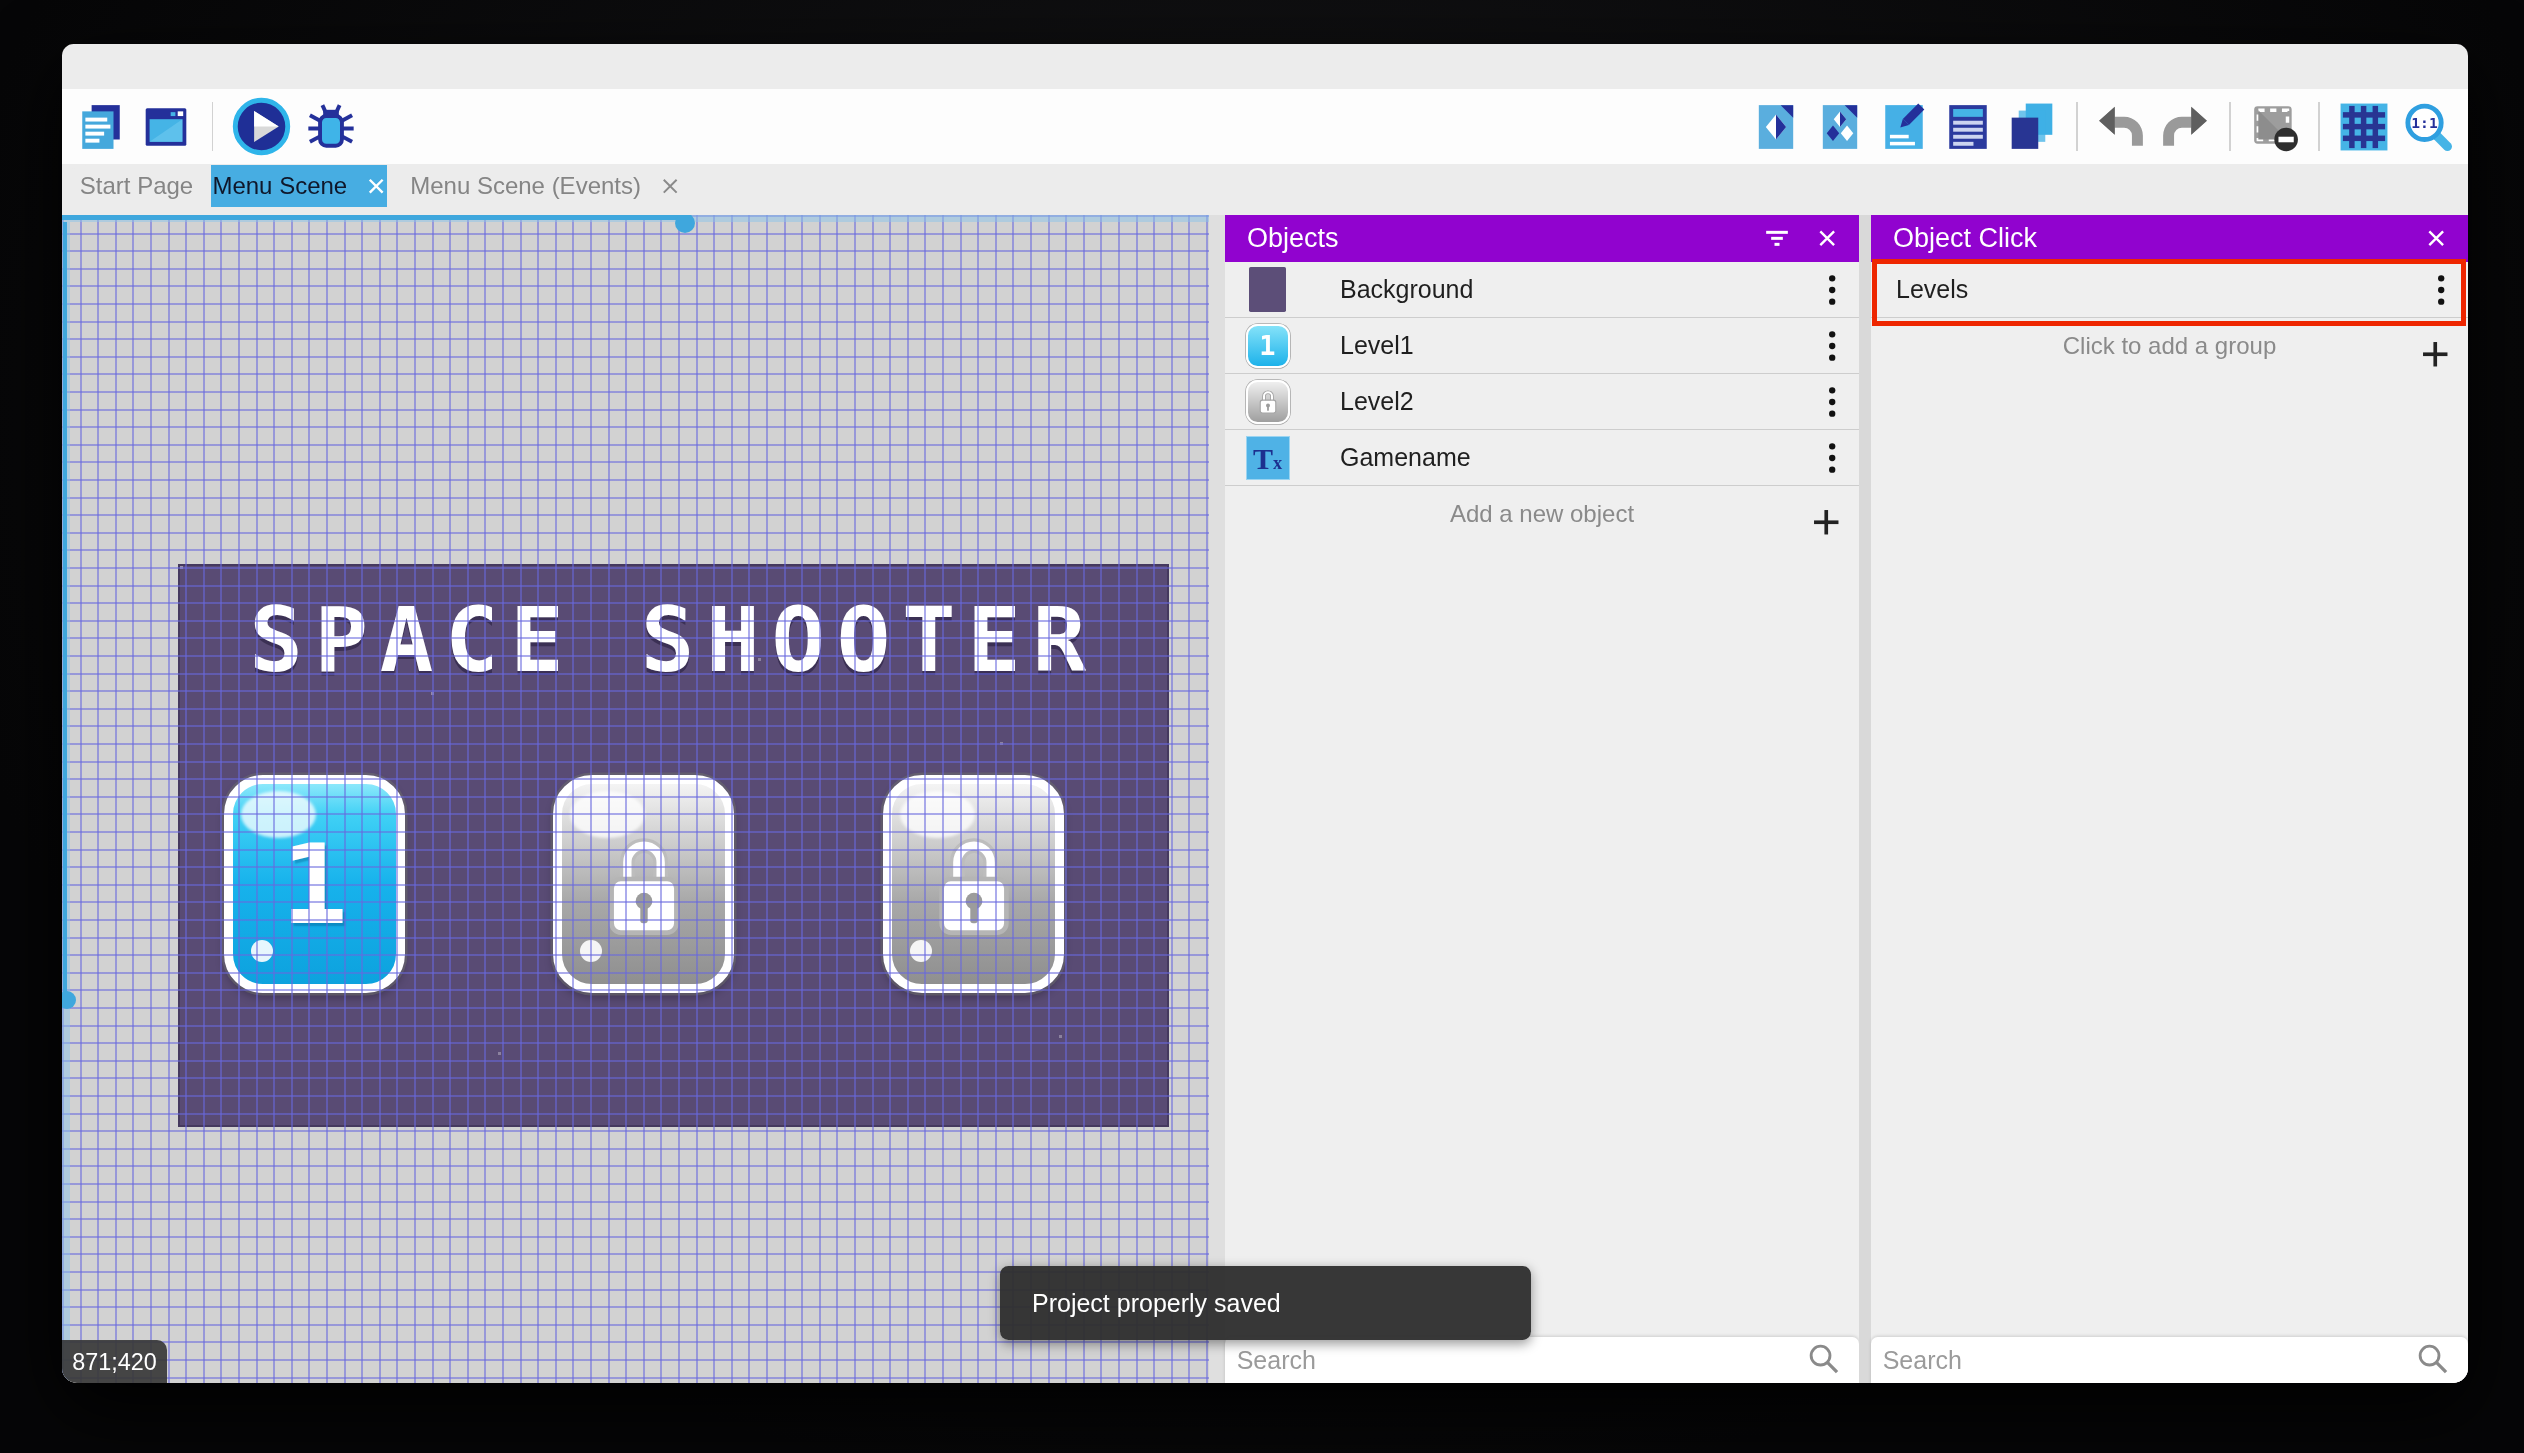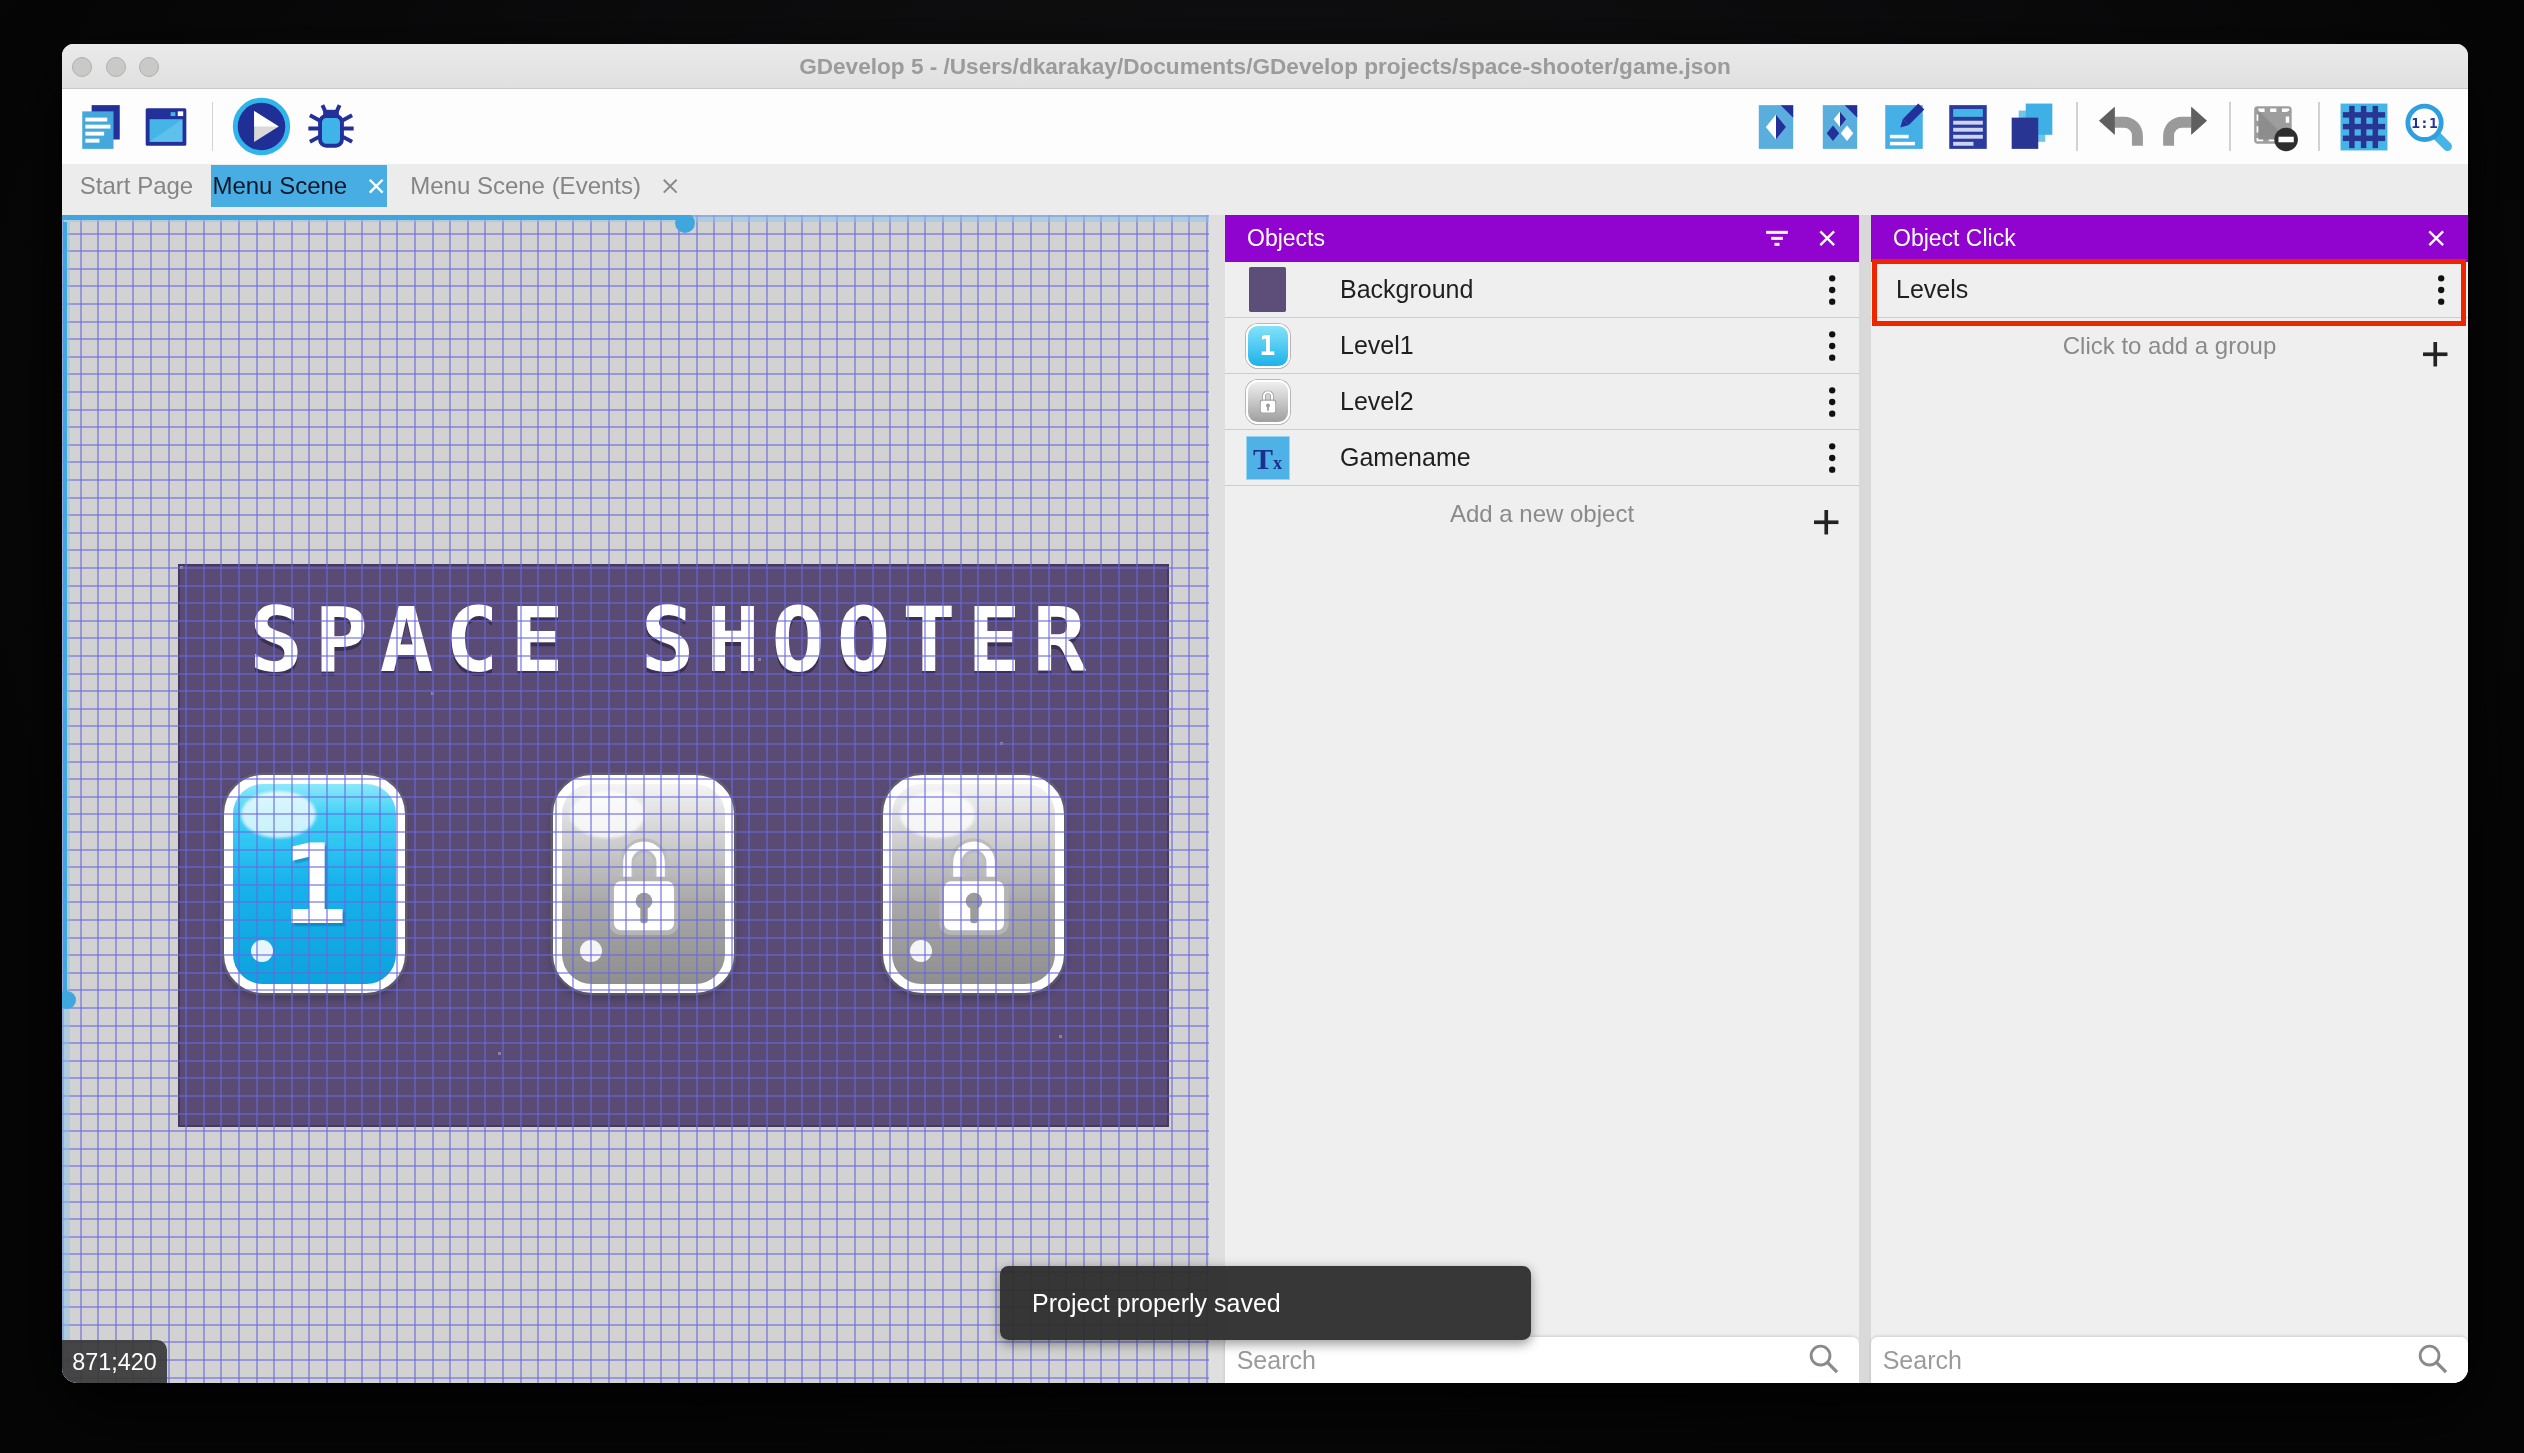--- a/index.html
+++ b/index.html
@@ -80,21 +80,21 @@
 
   
   #divider-canvas{position:absolute;left:1147px;top:0;width:16px;height:1169px;background:#dfdfdf;}
   #divider-panels{position:absolute;left:1797px;top:0;width:12.6px;height:1169px;background:#d9d9d9;}
 
   
   .panel{position:absolute;top:0;height:1169px;background:#efefef;}
   #objects-panel{left:1163px;width:634px;}
   #groups-panel{left:1809px;width:597px;}
   .p-header{height:47px;background:var(--panel_purple,#9103cf);display:flex;align-items:center;}
-  .p-title{flex:1;padding-left:22px;font-size:23px;color:#ffffff;}
+  .p-title{flex:1;padding-left:22px;font-size:27px;color:#ffffff;}
   .hdr-icon{width:37px;height:37px;display:flex;align-items:center;justify-content:center;margin-right:13.4px;}
   .row{height:56px;display:flex;align-items:center;border-bottom:1.7px solid #cdcdcd;position:relative;}
   .thumb{width:45px;height:45px;margin-left:20px;display:flex;align-items:center;justify-content:center;flex:0 0 auto;}
   .thumb-bg{width:37px;height:45px;background:#5c4e78;border-radius:1.7px;}
   .thumb-btn{width:44px;height:44px;border-radius:11.7px;border:2.5px solid #ffffff;
     box-shadow:0 0 0 0.8px #a8a8a8;display:flex;align-items:center;justify-content:center;}
   .thumb-btn.blue{background:linear-gradient(180deg,#84e2f9,#1db2ea);}
   .thumb-btn.gray{background:linear-gradient(180deg,#efefef,#9f9f9f);}
   .thumb-btn.blue span{font-family:"DejaVu Sans Mono",monospace;font-size:27px;font-weight:700;color:#fff;}
   .lock-sm{width:20px;height:27px;}
@@ -122,26 +122,20 @@
   #toast{position:absolute;left:938px;top:1222px;width:531px;height:74px;z-index:60;
     background:rgba(47,47,47,.96);border-radius:8.4px;display:flex;align-items:center;
     color:#ffffff;font-size:25px;padding-left:32px;box-shadow:0 3.3px 11.7px rgba(0,0,0,.4);}
 </style>
 </head>
 <body>
 
 <div id="stage">
   <div id="window">
 
-    <div id="titlebar">
-      <span class="tlight" style="left:10px"></span>
-      <span class="tlight" style="left:44px"></span>
-      <span class="tlight" style="left:77px"></span>
-      <div id="win-title">GDevelop 5 - /Users/dkarakay/Documents/GDevelop projects/space-shooter/game.json</div>
-    </div>
 
     <div id="toolbar">
       <div class="tb-group tb-left">
         <div class="tb-btn">
           <svg viewBox="0 0 64 64">
             <rect x="20" y="4" width="36" height="44" fill="#24309a"></rect>
             <rect x="8" y="12" width="40" height="48" fill="#45a8dc"></rect>
             <rect x="12" y="20" width="28" height="5" fill="#fff"></rect>
             <rect x="12" y="29" width="32" height="5" fill="#fff"></rect>
             <rect x="12" y="38" width="24" height="5" fill="#fff"></rect>

